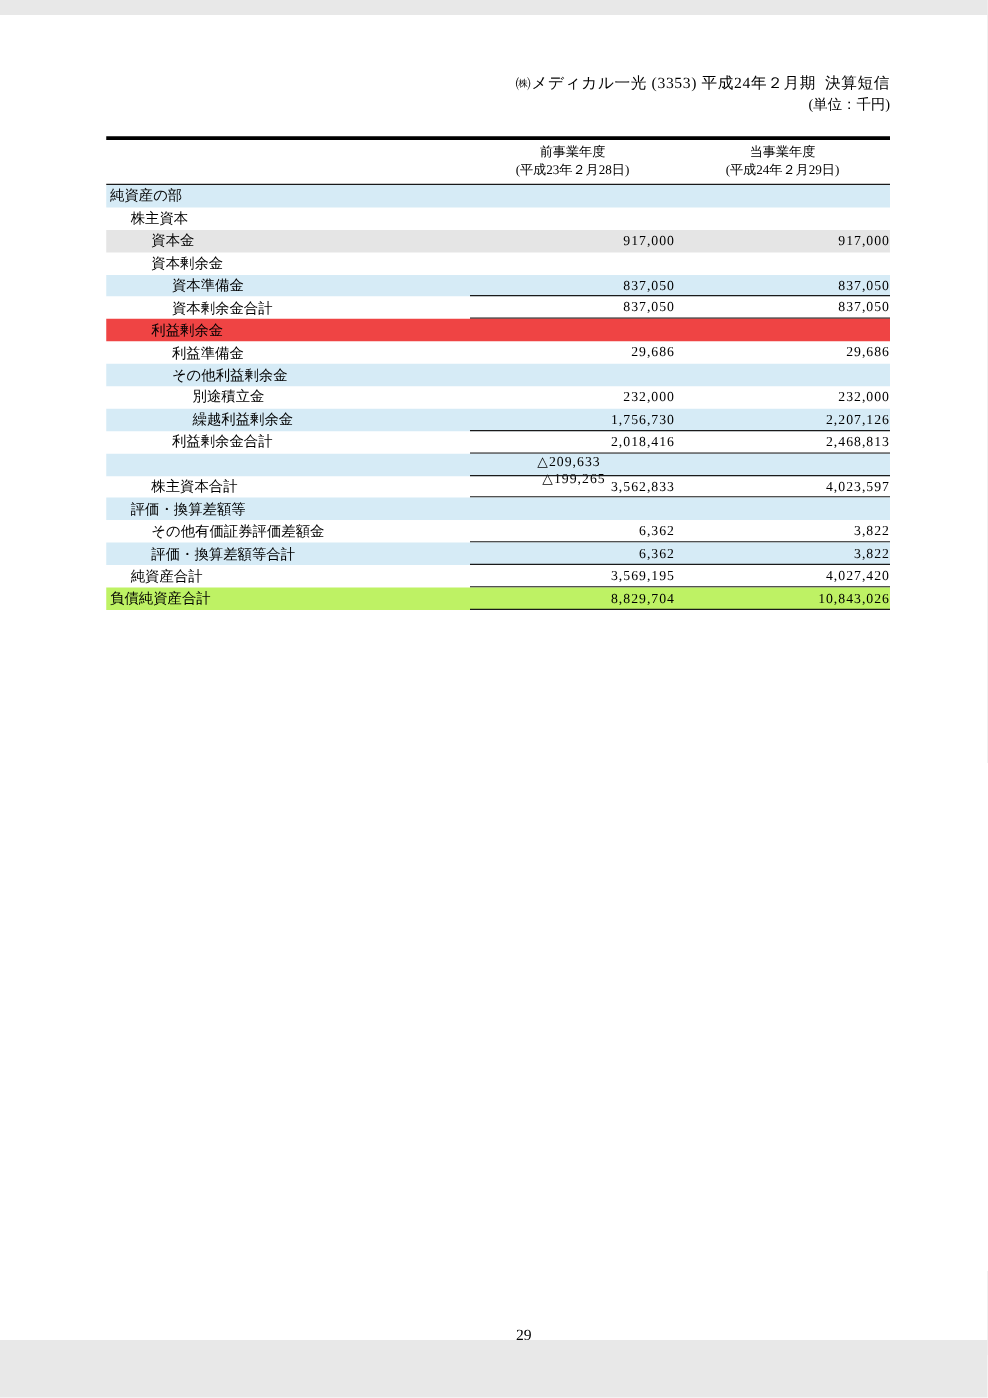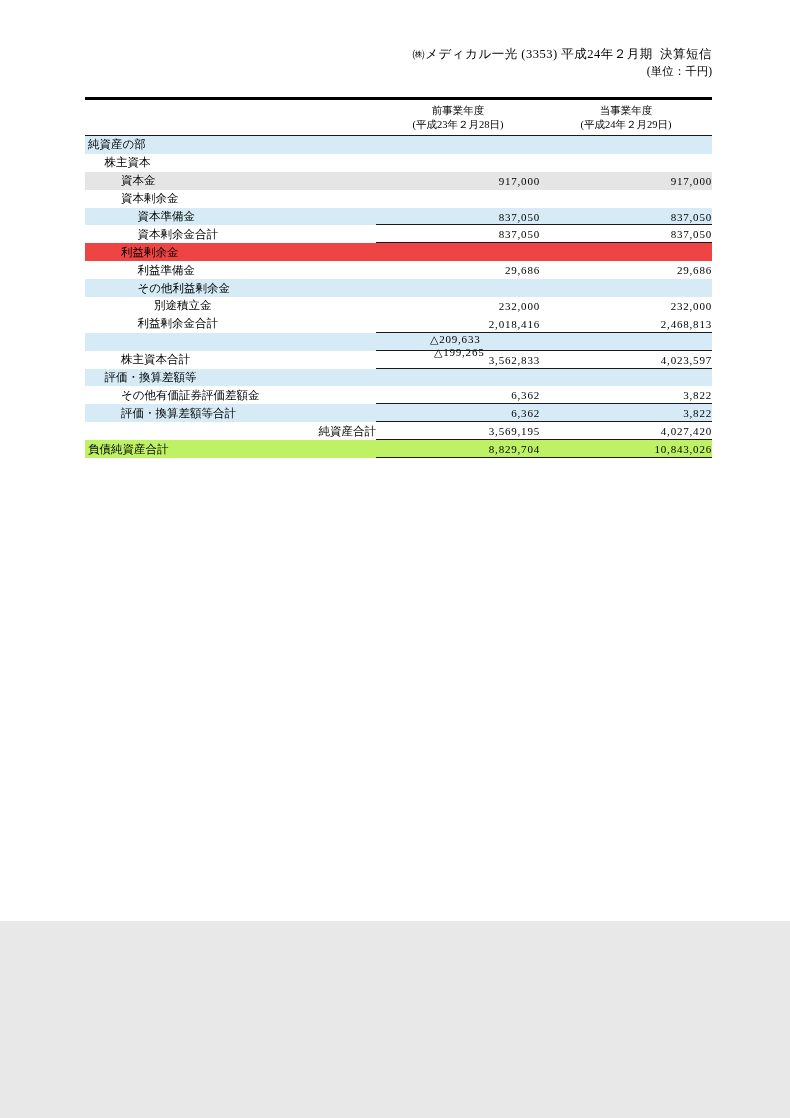--- a/index.html
+++ b/index.html
@@ -1,20 +1,20 @@
 <!DOCTYPE html>
 <html><head>
 <meta charset="utf-8">
 <style>
   html, body { margin: 0; padding: 0; background: #e8e8e8; }
   .page {
     position: relative;
     width: 790px;
-    height: 921px;
-    margin: 0 auto;
+    height: 1060px;
+    margin: 12px auto;
     background: #ffffff;
     font-family: "Liberation Serif", "DejaVu Serif", serif;
     color: #000;
     overflow: hidden;
   }
   .doc-title {
     position: absolute;
     top: 46px;
     right: 78px;
     font-size: 12.5px;
@@ -148,20 +148,25 @@
         <div class="row" style="background: rgb(214, 235, 246);">
           <div class="lab" style="padding-left: 52.5px;">その他利益剰余金</div>
           <div class="num n1"></div>
           <div class="num n2"></div>
         </div>
         <div class="row">
           <div class="lab" style="padding-left: 69px;">別途積立金</div>
           <div class="num n1">232,000</div>
           <div class="num n2">232,000</div>
         </div>
+        <div class="row u" style="background: rgb(214, 235, 246);">
+          <div class="lab" style="padding-left: 69px;">繰越利益剰余金</div>
+          <div class="num n1">1,756,730</div>
+          <div class="num n2">2,207,126</div>
+        </div>
         <div class="row u">
           <div class="lab" style="padding-left: 52.5px;">利益剰余金合計</div>
           <div class="num n1">2,018,416</div>
           <div class="num n2">2,468,813</div>
         </div>
         <div class="row u" style="background: rgb(214, 235, 246); flex-direction: column;">
           <div class="lab" style="padding-left: 36px;">自己株式</div>
           <div class="num n1">△209,633</div>
           <div class="num n2">△199,265</div>
         </div>
@@ -179,21 +184,21 @@
           <div class="lab" style="padding-left: 36px;">その他有価証券評価差額金</div>
           <div class="num n1">6,362</div>
           <div class="num n2">3,822</div>
         </div>
         <div class="row u" style="background: rgb(214, 235, 246);">
           <div class="lab" style="padding-left: 36px;">評価・換算差額等合計</div>
           <div class="num n1">6,362</div>
           <div class="num n2">3,822</div>
         </div>
         <div class="row u">
-          <div class="lab" style="padding-left: 19.5px; text-align: right;">純資産合計</div>
+          <div class="lab" style="padding-left: 19.5px;">純資産合計</div>
           <div class="num n1">3,569,195</div>
           <div class="num n2">4,027,420</div>
         </div>
         <div class="row u" style="background: #bef264;">
           <div class="lab" style="padding-left: 3px;">負債純資産合計</div>
           <div class="num n1">8,829,704</div>
           <div class="num n2">10,843,026</div>
         </div>
       </div>
   </div>

